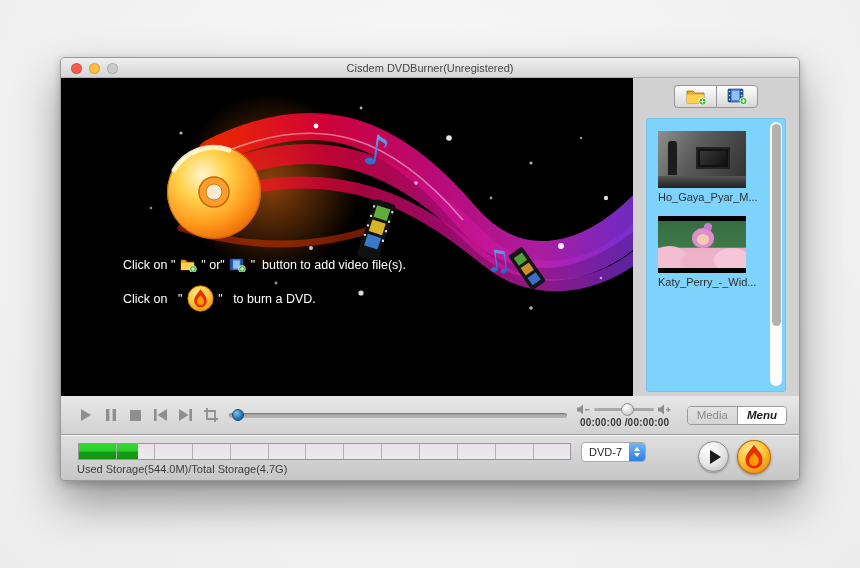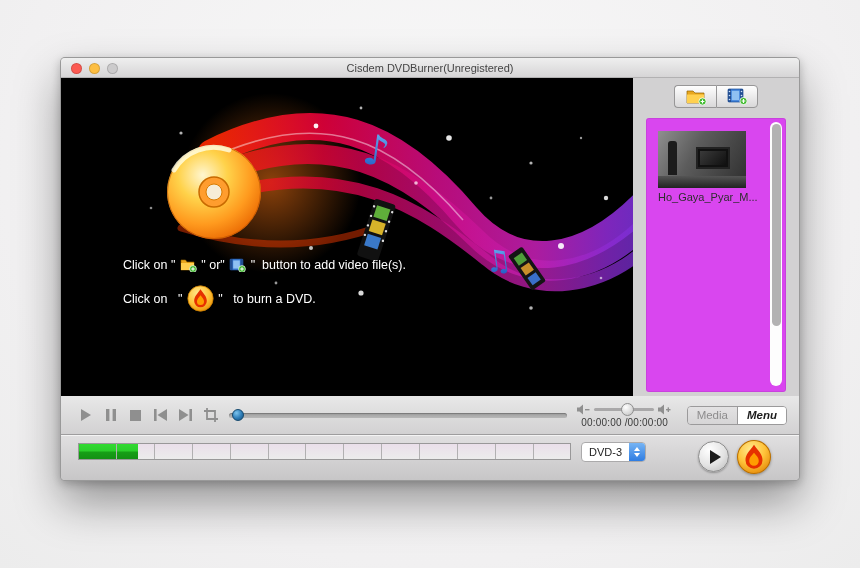--- a/index.html
+++ b/index.html
@@ -43,21 +43,21 @@
   .add-buttons { margin-top:7px; display:flex; }
   .add-btn {
     width:42px; height:23px; border:1px solid #979697;
     background:linear-gradient(#fefefe,#d9d8d9);
     display:flex; align-items:center; justify-content:center; cursor:default;
   }
   .add-btn:first-child { border-radius:4px 0 0 4px; border-right:none; }
   .add-btn:last-child  { border-radius:0 4px 4px 0; }
   .thumb-panel {
     margin-top:10px; width:140px; height:274px; position:relative;
-    background:#d946ef; border-radius:3px;
+    background:#7dd3fc; border-radius:3px;
     box-shadow:inset 0 0 0 1px rgba(0,0,0,.07);
     padding:13px 0 0 12px;
   }
   .scrollbar-track {
     position:absolute; right:4px; top:4px; width:12px; height:264px;
     background:#fdfdfd; border-radius:6px;
   }
   .scrollbar-thumb {
     position:absolute; left:1.5px; top:2px; width:9px; height:202px;
     background:#b3b2b3; border-radius:5px;
@@ -97,21 +97,21 @@
     border:1px solid #14496f;
   }
   .vol-cluster { width:96px; position:relative; height:34px; margin-right:6px; }
   .vol-row { display:flex; align-items:center; height:18px; margin-top:2px; }
   .vol-track { flex:1; height:3px; background:#a9a8a9; border-radius:2px; margin:0 4px; position:relative; }
   .vol-knob {
     position:absolute; left:46%; top:-5px; width:13px; height:13px; border-radius:50%;
     background:radial-gradient(circle at 35% 30%, #ffffff, #d2d2d2 70%, #b5b5b5);
     border:1px solid #8f8f8f;
   }
-  .time-text { position:absolute; left:0; right:0; top:19px; text-align:center; font-size:10px; font-weight:normal; color:#3a3a3a; letter-spacing:.2px; }
+  .time-text { position:absolute; left:0; right:0; top:19px; text-align:center; font-size:10px; font-weight:bold; color:#3a3a3a; letter-spacing:.2px; }
   .seg-toggle {
     display:flex; border:1px solid #9b9a9b; border-radius:4px; overflow:hidden; height:19px; margin-left:8px;
   }
   .seg {
     padding:0 9px; font-size:11.5px; display:flex; align-items:center; cursor:default;
   }
   .seg.media { color:#8d8c8d; background:linear-gradient(#e3e2e3,#d6d5d6); }
   .seg.menu  { color:#1c1c1c; font-weight:bold; background:#fff; border-left:1px solid #9b9a9b;font-style:italic; }
   
   .bottombar {
@@ -338,20 +338,35 @@
             <div class="art-bw">
                 <span class="person"></span>
                 <span class="tv">
                   <i></i>
                 </span>
                 <span class="floor"></span>
               </div>
           </div>
           <div class="thumb-label">Ho_Gaya_Pyar_M...</div>
         </div>
+        <div class="list-item">
+          <div class="thumb">
+            <div class="art-katy">
+              <span class="hair"></span>
+                <span class="heart"></span>
+                <span class="face"></span>
+              <span class="cloud1"></span>
+                <span class="cloud2"></span>
+                <span class="cloud3"></span>
+              <span class="bar" style="top:0"></span>
+                <span class="bar" style="bottom:0"></span>
+            </div>
+          </div>
+          <div class="thumb-label">Katy_Perry_-_Wid...</div>
+        </div>
         <div class="scrollbar-track">
           <div class="scrollbar-thumb"></div>
         </div>
       </div>
     </div>
   </div>
 
   <div class="controls">
     <div class="t-btn">
       <svg width="11" height="12" viewBox="0 0 11 12">
@@ -412,22 +427,23 @@
       <div class="seg media">Media</div>
       <div class="seg menu">Menu</div>
     </div>
   </div>
 
   <div class="bottombar">
     <div class="storage-bar">
       <div class="storage-fill" style="width: 12%;"></div>
       <div class="storage-segments"></div>
     </div>
+    <div class="storage-label">Used Storage(544.0M)/Total Storage(4.7G)</div>
     <div class="disc-select">
-      <div class="disc-value">DVD-3</div>
+      <div class="disc-value">DVD-7</div>
       <div class="disc-stepper">
         <span class="chev up"></span>
           <span class="chev down"></span>
       </div>
     </div>
     <div class="play-big">
       <span class="tri"></span>
     </div>
     <div class="burn-big">
       <svg width="34" height="34" viewBox="0 0 32 32">

